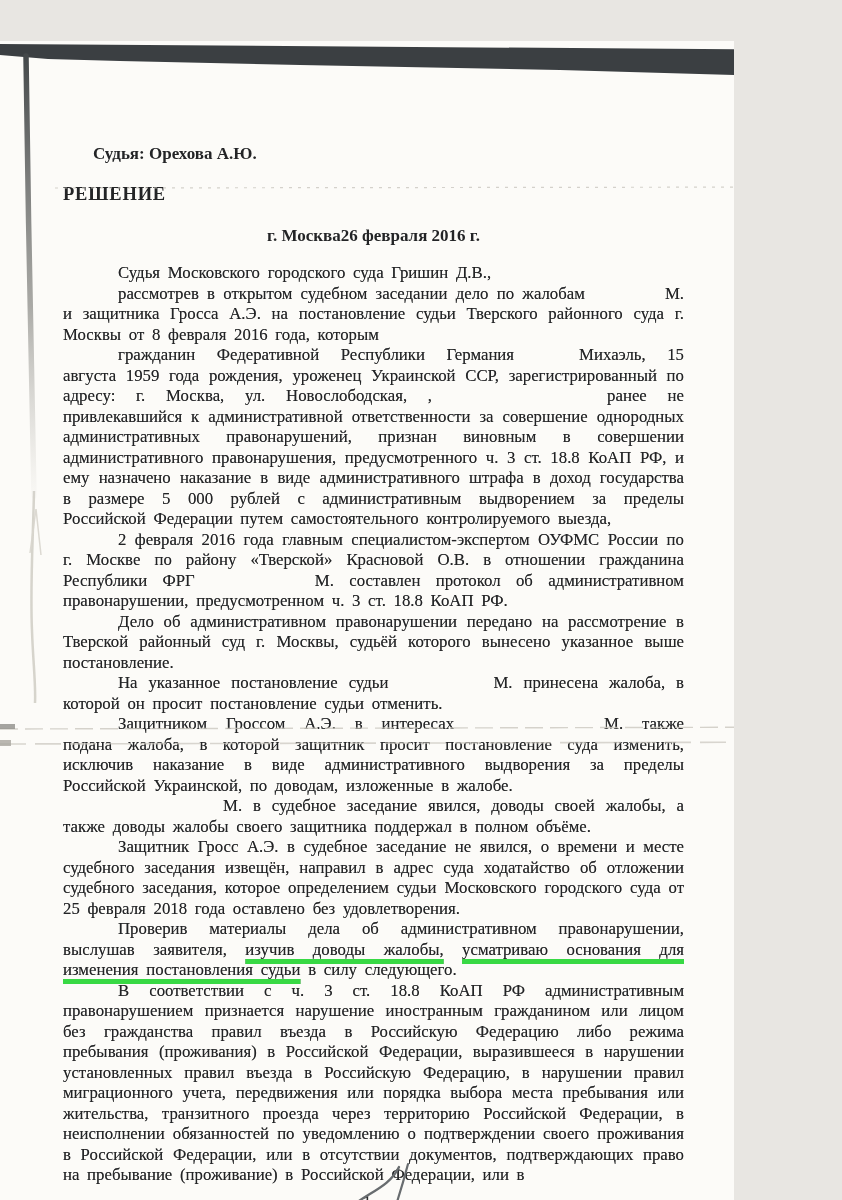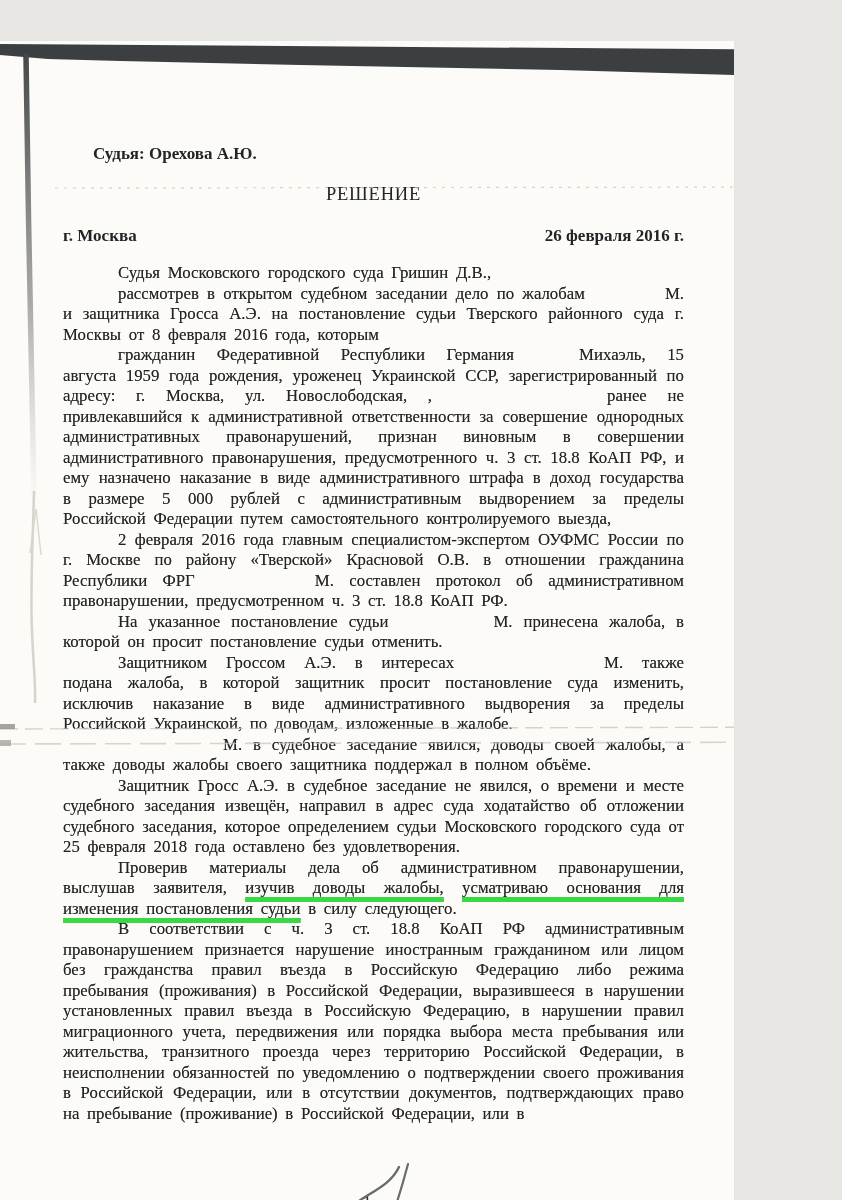--- a/index.html
+++ b/index.html
@@ -16,22 +16,22 @@
     width:734px;height:1200px;
     background:var(--paper);
     overflow:hidden;
     font-family:"Liberation Serif","DejaVu Serif",serif;
     color:var(--ink);
     margin-top:41px;
   }
   .content{position:absolute;left:63px;right:50px;top:0;}
   .case-header{margin:100px 0 0 30px;font-weight:bold;font-size:17px;line-height:25px;white-space:nowrap}
   .case-header .line2{margin-left:5px}
-  .doc-title{text-align:center;font-weight:normal;font-size:18.5px;letter-spacing:.8px;margin-top:18px}
-  .dateline{display:flex;justify-content:space-between;font-weight:bold;font-size:17px;margin-top:21px}
+  .doc-title{text-align:left;font-weight:bold;font-size:18.5px;letter-spacing:.8px;margin-top:18px}
+  .dateline{display:flex;justify-content:center;font-weight:bold;font-size:17px;margin-top:21px}
   .body-text{margin-top:17px;font-size:16.8px;line-height:20.5px;text-align:justify;word-spacing:3.5px;text-shadow:0 0 .3px rgba(35,36,38,.55)}
   .para{margin:0;text-indent:55px}
   .para.no-indent{text-indent:0}
   .section-heading{text-align:center;font-weight:bold;font-size:17.5px;letter-spacing:.6px;margin:15px 0 16px;text-indent:0}
   .gap{display:inline-block;height:2px;vertical-align:baseline}
   .u-green{
     text-decoration:underline;
     text-decoration-color:var(--green);
     text-decoration-thickness:4.5px;
     text-underline-offset:4px;
@@ -83,20 +83,21 @@
       <span>26 февраля 2016 г.</span>
     </div>
 
     <div class="body-text">
       <p class="para"><span>Судья Московского городского суда Гришин Д.В.,</span></p>
       <p class="para"><span>рассмотрев в открытом судебном заседании дело по жалобам</span><span class="gap" style="width: 80px;"></span><span>М. и защитника Гросса А.Э. на постановление судьи Тверского районного суда г. Москвы от 8 февраля 2016 года, которым</span></p>
       <p class="para"><span>гражданин Федеративной Республики Германия</span><span class="gap" style="width: 65px;"></span><span>Михаэль, 15 августа 1959 года рождения, уроженец Украинской ССР,  зарегистрированный по адресу: г. Москва, ул. Новослободская, ,</span><span class="gap" style="width: 175px;"></span><span>ранее не привлекавшийся к административной ответственности за совершение однородных административных правонарушений, признан виновным в совершении административного правонарушения, предусмотренного ч. 3 ст. 18.8 КоАП РФ, и ему назначено наказание в виде административного штрафа в доход государства в размере 5 000 рублей с административным выдворением за пределы Российской Федерации путем самостоятельного контролируемого выезда,</span></p>
 
 
       <p class="para"><span>2 февраля 2016 года главным специалистом-экспертом ОУФМС России по г. Москве по району «Тверской» Красновой О.В. в отношении гражданина Республики ФРГ</span><span class="gap" style="width: 120px;"></span><span>М. составлен протокол об административном правонарушении, предусмотренном ч. 3 ст. 18.8 КоАП РФ.</span></p>
+      <p class="para"><span>Дело об административном правонарушении передано на рассмотрение в Тверской районный суд г. Москвы, судьёй которого вынесено указанное выше постановление.</span></p>
       <p class="para"><span>На указанное постановление судьи</span><span class="gap" style="width: 105px;"></span><span>М.  принесена жалоба, в которой он просит постановление судьи отменить.</span></p>
       <p class="para"><span>Защитником Гроссом А.Э. в интересах</span><span class="gap" style="width: 150px;"></span><span>М. также подана жалоба, в которой защитник просит постановление суда изменить, исключив наказание в виде административного выдворения за пределы Российской Украинской, по доводам, изложенные в жалобе.</span></p>
       <p class="para no-indent"><span class="gap" style="width: 160px;"></span><span>М. в судебное заседание явился, доводы своей жалобы, а также доводы жалобы своего защитника поддержал в полном объёме.</span></p>
       <p class="para"><span>Защитник Гросс А.Э. в судебное заседание не явился, о времени и месте судебного заседания извещён, направил в адрес суда ходатайство об отложении судебного заседания, которое определением судьи Московского городского суда от 25 февраля 2018 года оставлено без удовлетворения.</span></p>
       <p class="para"><span>Проверив материалы дела об административном правонарушении, выслушав заявителя, </span><span class="u-green">изучив доводы жалобы,</span><span> </span><span class="u-green">усматриваю основания для изменения постановления судьи</span><span> в силу следующего.</span></p>
       <p class="para"><span>В соответствии с ч. 3 ст. 18.8 КоАП РФ административным правонарушением признается нарушение иностранным гражданином или лицом без гражданства правил въезда в Российскую Федерацию либо режима пребывания (проживания) в Российской Федерации, выразившееся в нарушении установленных правил въезда в Российскую Федерацию, в нарушении правил миграционного учета, передвижения или порядка выбора места пребывания или жительства, транзитного проезда через территорию Российской Федерации, в неисполнении обязанностей по уведомлению о подтверждении своего проживания в Российской Федерации, или в отсутствии документов, подтверждающих право на пребывание (проживание) в Российской Федерации, или в</span></p>
     </div>
   </div>
 
   <div class="page-number">1</div>

